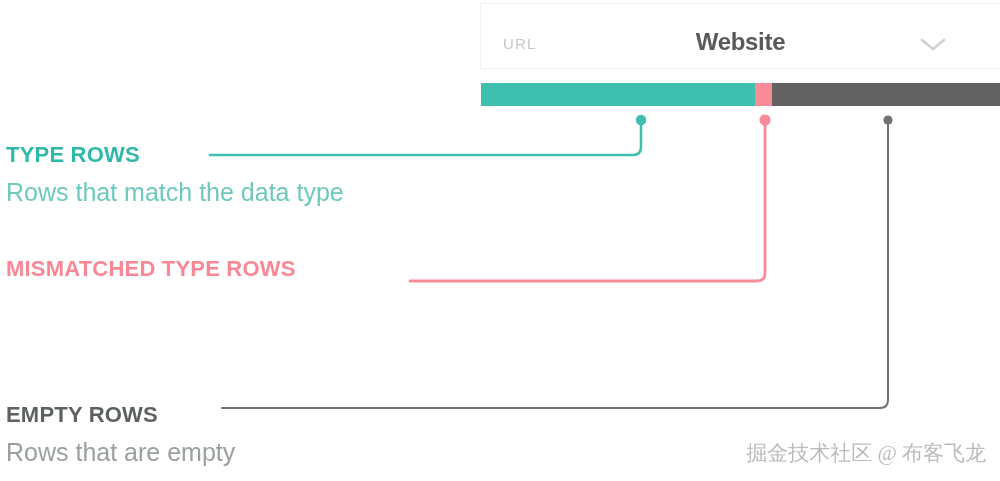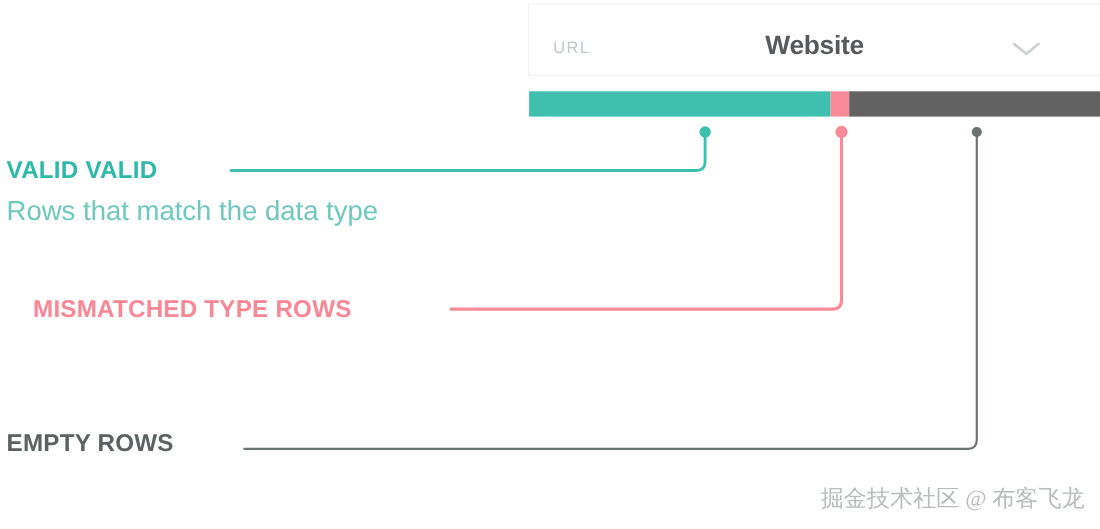--- a/index.html
+++ b/index.html
@@ -95,22 +95,22 @@
   }
   .legend-desc {
     font-size: 25px;
     font-weight: 400;
     line-height: 1;
     white-space: nowrap;
     margin-top: 14px;
   }
 
   #legend-valid    { top: 144px; }
-  #legend-mismatch { top: 270px; margin-left: 24px; }
-  #legend-empty    { top: 392px; }
+  #legend-mismatch { top: 258px; }
+  #legend-empty    { top: 404px; }
 
   .t-valid-title    { color: #2fb9a8; }
   .t-valid-desc     { color: #6ec9bc; }
   .t-mismatch-title { color: #fa8795; }
   .t-mismatch-desc  { color: #fa9aa4; }
   .t-empty-title    { color: #5d6161; }
   .t-empty-desc     { color: #9aa0a0; }
 
   
   .watermark {
@@ -156,25 +156,26 @@
     <circle cx="765" cy="120" r="5.6" fill="#f98a97"></circle>
   </g>
 
   <g>
     <path d="M222 408 H880 Q888 408 888 400 V124" fill="none" stroke="#6d7272" stroke-width="2" stroke-linecap="round"></path>
     <circle cx="888" cy="120" r="4.6" fill="#6d7272"></circle>
   </g>
 </svg>
 
 <div class="legend-item" id="legend-valid">
-  <div class="legend-title t-valid-title">VALID VALID</div>
+  <div class="legend-title t-valid-title">TYPE ROWS</div>
   <div class="legend-desc t-valid-desc">Rows that match the data type</div>
 </div>
 
 <div class="legend-item" id="legend-mismatch">
   <div class="legend-title t-mismatch-title">MISMATCHED TYPE ROWS</div>
 </div>
 
 <div class="legend-item" id="legend-empty">
   <div class="legend-title t-empty-title">EMPTY ROWS</div>
+  <div class="legend-desc t-empty-desc">Rows that are empty</div>
 </div>
 
 <div class="watermark">掘金技术社区 @ 布客飞龙</div>
 
 </body></html>

